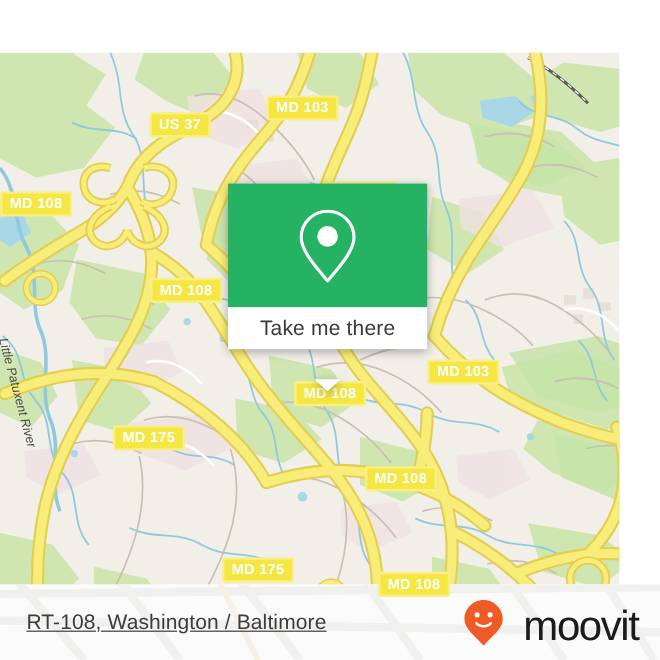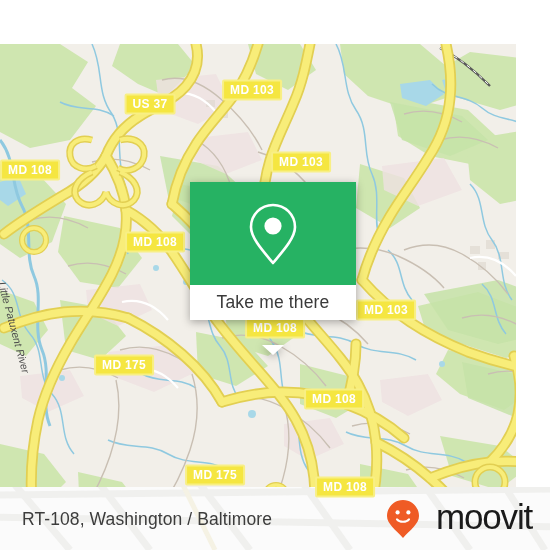--- a/index.html
+++ b/index.html
@@ -19,21 +19,21 @@
     position:absolute;left:0;top:467px;
     background:rgba(255,255,255,.72);
     padding:2px 6px 3px 8px;
     font-size:13.5px;color:#3c3c3c;
     letter-spacing:.1px;
     z-index:40;
   }
 
   
   #popup{
-    position:absolute;left:190px;top:138px;width:166px;
+    position:absolute;left:190px;top:109px;width:166px;
     z-index:60;
     filter:drop-shadow(0 2px 4px rgba(0,0,0,.32));
   }
   #popup-head{
     height:103px;background:#26b263;
     display:flex;align-items:center;justify-content:center;
   }
   #popup-body{
     height:35px;background:#ffffff;
     display:flex;align-items:center;justify-content:center;
@@ -48,25 +48,25 @@
   }
 
   
   #footer{
     position:absolute;left:0;top:487px;width:550px;height:63px;
     background:#fbfbfb;overflow:hidden;
   }
   #footer-bg{position:absolute;left:0;top:0;}
   #footer-title{
     position:absolute;left:22px;top:50%;transform:translateY(-50%);
-    font-size:17.5px;color:#3c3c3c;letter-spacing:.1px;white-space:nowrap;
+    font-size:17.5px;color:#3c3c3c;letter-spacing:.1px;white-space:nowrap;text-decoration:underline;
   }
   #logo{
     position:absolute;right:18px;top:50%;transform:translateY(-50%);
-    display:flex;align-items:flex-start;gap:16px;
+    display:flex;align-items:flex-end;gap:16px;
   }
   #logo-word{
     font-size:35px;line-height:1;color:#1b1b1b;
     letter-spacing:-1.2px;font-weight:400;
   }
 
   
   .shield{
     position:absolute;z-index:30;
     background:#f5e641;border:2px solid #f8ef85;

